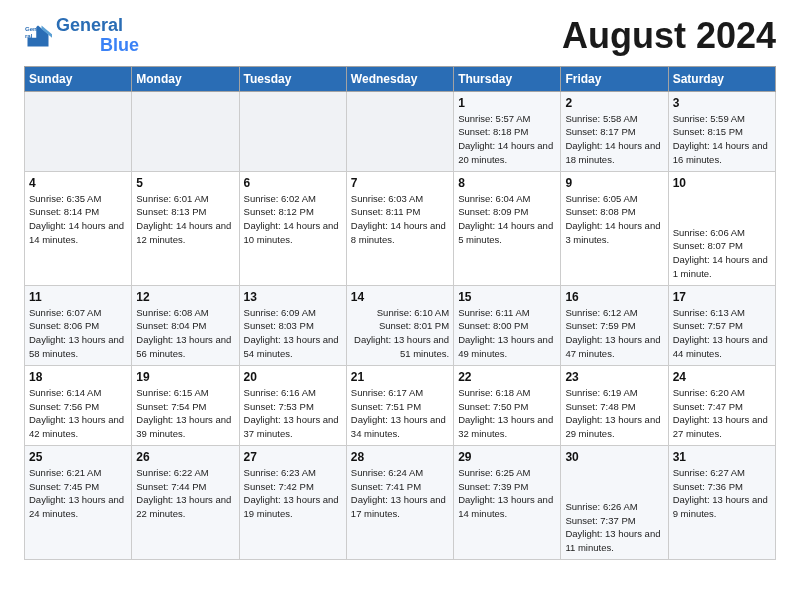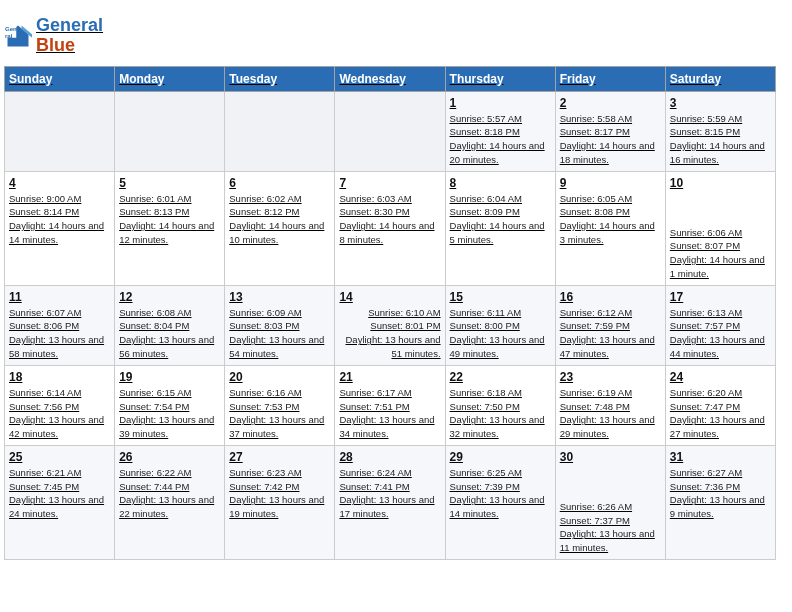--- a/index.html
+++ b/index.html
@@ -6,22 +6,21 @@
     body {
       font-family: Arial, sans-serif;
       background: #fff;
       width: 792px;
       height: 612px;
       overflow: hidden;
     }
     .page {
       width: 792px;
       height: 612px;
-      padding: 16px 16px 10px 4px;
-      text-decoration: underline;
+      padding: 16px 16px 10px 24px;
     }
     .header {
       display: flex;
       justify-content: space-between;
       align-items: flex-start;
       margin-bottom: 10px;
     }
     .logo {
       display: flex;
       align-items: center;
@@ -105,25 +104,26 @@
       <svg class="logo-icon" viewBox="0 0 32 32">
         <polygon points="16,4 28,14 28,28 4,28 4,14" fill="#2a6db5"></polygon>
         <polygon points="20,4 32,14 32,18 20,8" fill="#5a9fd4"></polygon>
         <rect x="0" y="0" width="14" height="18" fill="#fff"></rect>
         <text x="1" y="10" font-size="7" font-weight="bold" fill="#2a6db5">Gene</text>
         <text x="1" y="18" font-size="7" font-weight="bold" fill="#2a6db5">ral</text>
       </svg>
       <div>
         <div class="logo-text">
           <span>General</span><br>
-          <span style="color:#c2410c;">Blue</span>
+          <span style="color:#3b82f6;margin-left:44px;">Blue</span>
         </div>
       </div>
     </div>
     <div class="title-block">
+      <div class="main-title">August 2024</div>
     </div>
   </div>
 
   <table class="calendar">
     <thead>
       <tr>
       <th>Sunday</th>
           <th>Monday</th>
           <th>Tuesday</th>
           <th>Wednesday</th>
@@ -153,40 +153,40 @@
           <td>
             <div class="day-number">3</div>
             <div class="day-info" style="white-space: pre-line;">Sunrise: 5:59 AM
 Sunset: 8:15 PM
 Daylight: 14 hours and 16 minutes.</div>
           </td>
         </tr>
         <tr>
           <td>
             <div class="day-number">4</div>
-            <div class="day-info" style="white-space: pre-line;">Sunrise: 9:00 AM
+            <div class="day-info" style="white-space: pre-line;">Sunrise: 6:35 AM
 Sunset: 8:14 PM
 Daylight: 14 hours and 14 minutes.</div>
           </td>
           <td>
             <div class="day-number">5</div>
             <div class="day-info" style="white-space: pre-line;">Sunrise: 6:01 AM
 Sunset: 8:13 PM
 Daylight: 14 hours and 12 minutes.</div>
           </td>
           <td>
             <div class="day-number">6</div>
             <div class="day-info" style="white-space: pre-line;">Sunrise: 6:02 AM
 Sunset: 8:12 PM
 Daylight: 14 hours and 10 minutes.</div>
           </td>
           <td>
             <div class="day-number">7</div>
             <div class="day-info" style="white-space: pre-line;">Sunrise: 6:03 AM
-Sunset: 8:30 PM
+Sunset: 8:11 PM
 Daylight: 14 hours and 8 minutes.</div>
           </td>
           <td>
             <div class="day-number">8</div>
             <div class="day-info" style="white-space: pre-line;">Sunrise: 6:04 AM
 Sunset: 8:09 PM
 Daylight: 14 hours and 5 minutes.</div>
           </td>
           <td>
             <div class="day-number">9</div>

